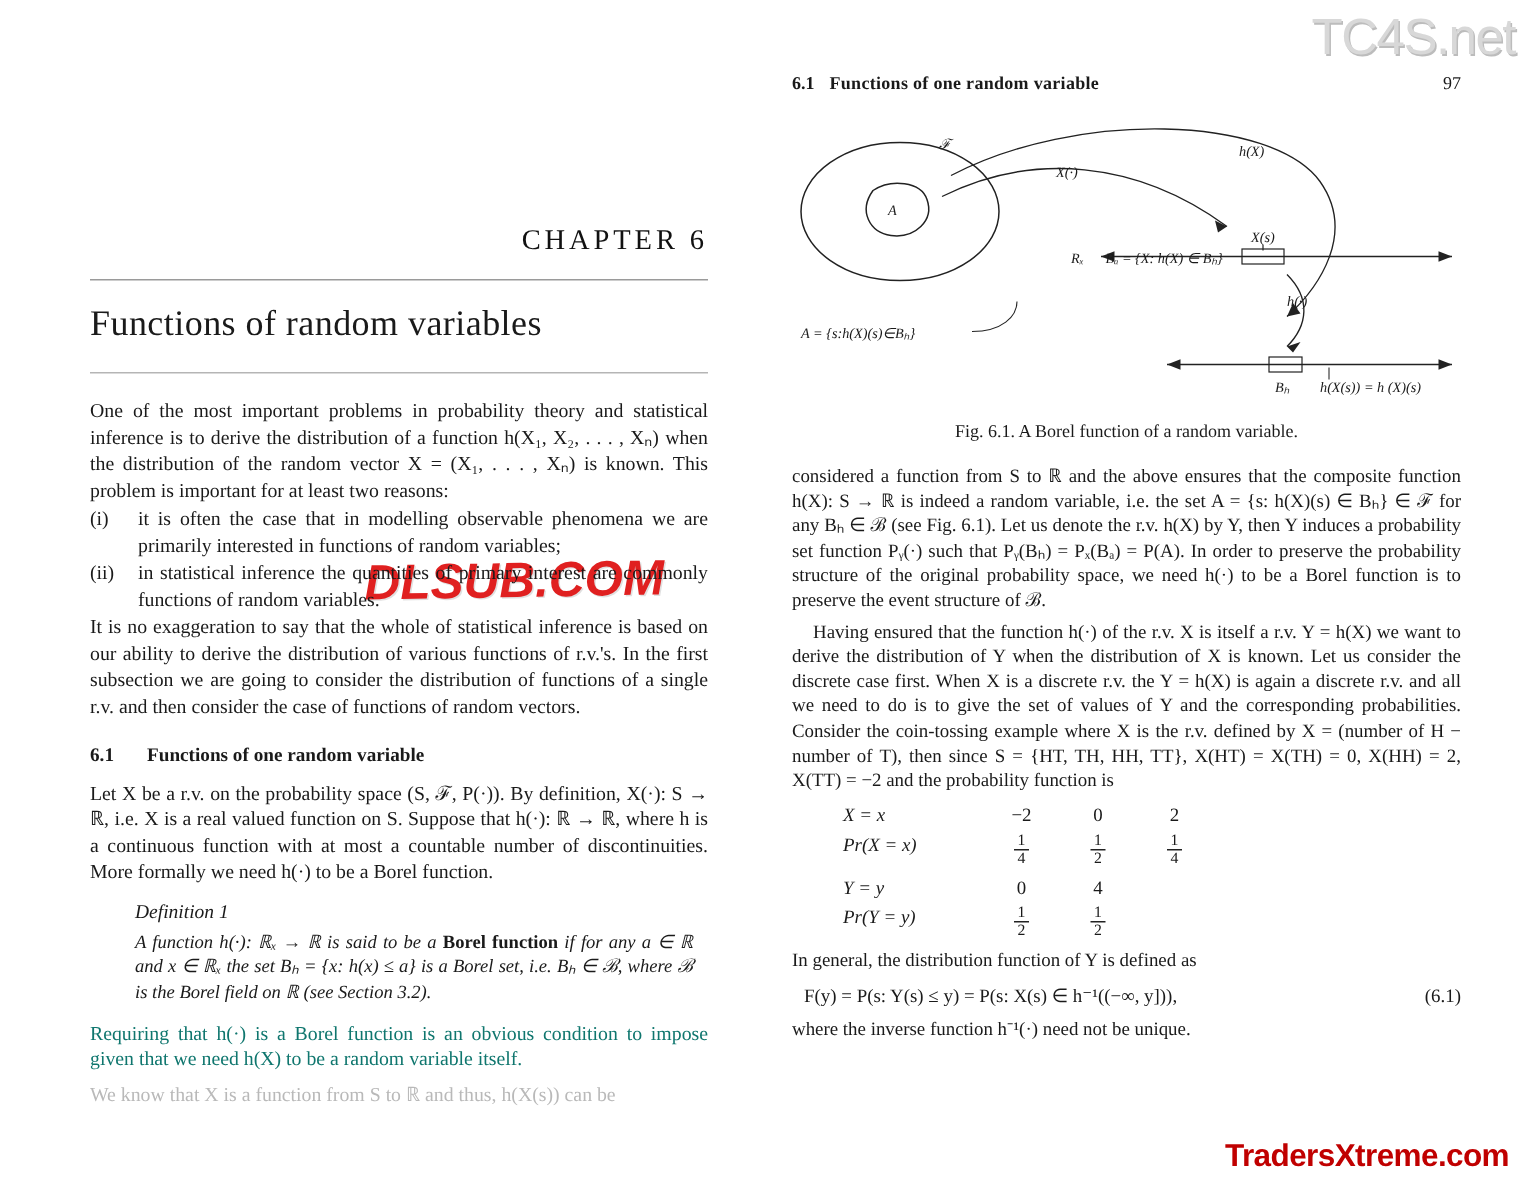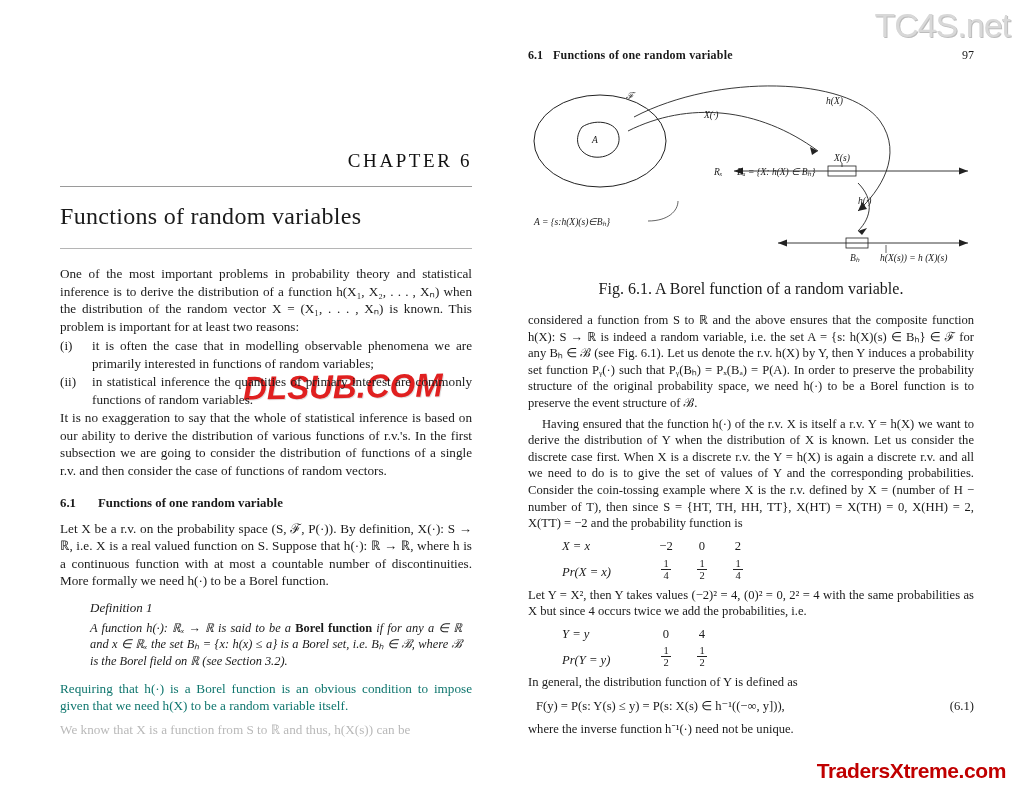--- a/index.html
+++ b/index.html
@@ -156,39 +156,40 @@
   .run-head .rh-page { font-weight: normal; font-size: 12px; }
 
   .figure {
     position: relative;
     width: 446px;
     height: 205px;
     margin-bottom: 4px;
   }
   .fig-caption {
     text-align: center;
-    font-size: 16px;
+    font-size: 12px;
     margin: 2px 0 14px 0;
   }
   .right-text {
     font-size: 12.6px;
     line-height: 1.32;
     text-align: justify;
   }
   .right-text p { margin: 0 0 1px 0; }
   .indent { text-indent: 14px; }
 
   .math-block {
     margin: 6px 0 6px 34px;
     font-size: 12.6px;
   }
   .math-row {
     display: flex;
-    align-items: flex-end;
+    align-items: flex-start;
     margin-bottom: 3px;
+    gap: 15px;
   }
   .math-lbl { width: 86px; font-style: italic; }
   .math-cell {
     width: 36px;
     text-align: center;
   }
   .frac {
     display: inline-block;
     vertical-align: middle;
     text-align: center;
@@ -343,21 +344,20 @@
           </span>
           <span class="math-cell">
             <span class="frac"><span class="num">1</span><span class="den">2</span></span>
           </span>
           <span class="math-cell">
             <span class="frac"><span class="num">1</span><span class="den">4</span></span>
           </span>
         </div>
       </div>
 
-      <p>Let Y = X², then Y takes values (−2)² = 4, (0)² = 0, 2² = 4 with the same probabilities as X but since 4 occurs twice we add the probabilities, i.e.</p>
 
       <div class="math-block">
         <div class="math-row">
           <span class="math-lbl">Y = y</span>
           <span class="math-cell">0</span>
           <span class="math-cell">4</span>
         </div>
         <div class="math-row">
           <span class="math-lbl">Pr(Y = y)</span>
           <span class="math-cell">

